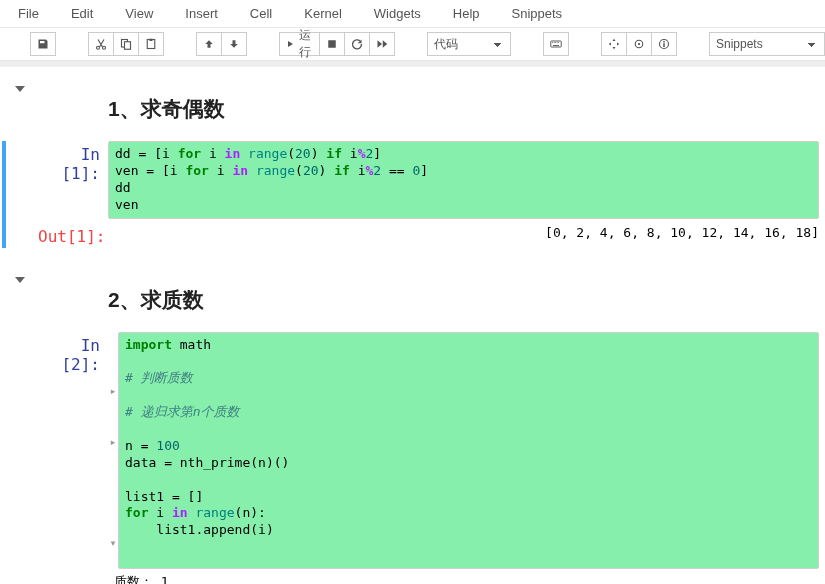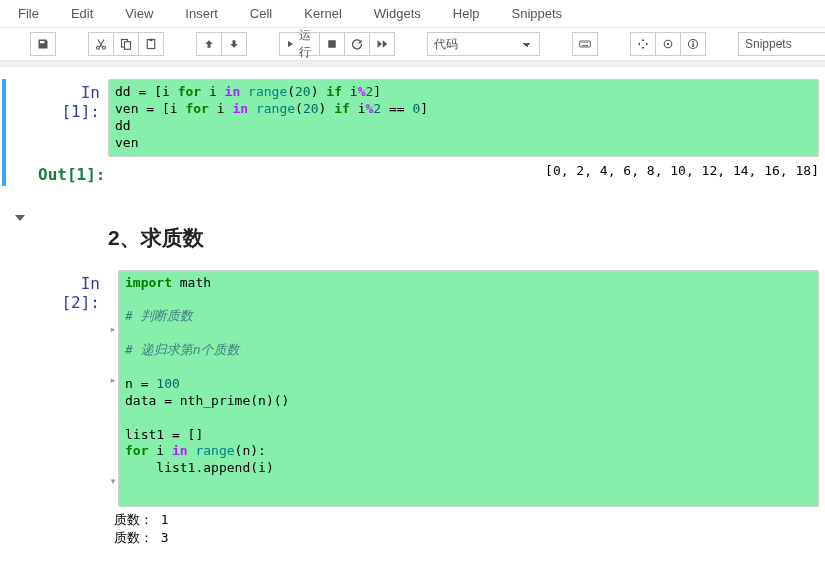--- a/index.html
+++ b/index.html
@@ -4,33 +4,33 @@
 <style>
 * { margin: 0; padding: 0; box-sizing: border-box; }
 body { font-family: "Helvetica Neue", Helvetica, Arial, sans-serif; font-size: 13px; background: #fff; color: #000; }
 .menubar { display: flex; padding: 2px 8px; border-bottom: 1px solid #e7e7e7; background: #fff; }
 .menubar .item { padding: 4px 22px 4px 10px; color: #555; cursor: pointer; font-size: 13px; }
 .toolbar { display: flex; align-items: center; padding: 4px 6px; border-bottom: 1px solid #e7e7e7; background: #fff; gap: 0; }
 .toolbar .group { display: flex; gap: 0; margin-right: 8px; margin-left: 24px; }
 .toolbar button, .toolbar select { height: 24px; min-width: 26px; background: #fff; border: 1px solid #ccc; color: #555; font-size: 12px; cursor: pointer; display: inline-flex; align-items: center; justify-content: center; padding: 0 6px; }
 .toolbar button:not(:first-child) { margin-left: -1px; }
 .toolbar select { padding: 0 20px 0 6px; appearance: none; -webkit-appearance: none; background-image: linear-gradient(45deg, transparent 50%, #555 50%), linear-gradient(135deg, #555 50%, transparent 50%); background-position: calc(100% - 12px) 10px, calc(100% - 8px) 10px; background-size: 4px 4px, 4px 4px; background-repeat: no-repeat; }
-.toolbar .celltype { width: 113px; }
+.toolbar .celltype { width: 84px; }
 .toolbar .snippets-sel { width: 116px; }
 .toolbar svg { width: 12px; height: 12px; }
 .toolbar .run-label { margin-left: 3px; font-size: 12px; }
 .spacer-line { height: 6px; background: #eee; border-bottom: 1px solid #eee; }
 
 .notebook { padding: 10px 6px 0 6px; width: 825px; }
 .cell { display: flex; margin: 2px 0; }
 .gutter { width: 28px; display: flex; justify-content: center; align-items: flex-start; padding-top: 4px; }
 .gutter svg { fill: #616161; }
 .prompt-area { padding-left: 4px; }
 .prompt { width: 70px; text-align: right; font-family: monospace; font-size: 16px; color: #303F9F; padding: 4px 8px 2px 0; user-select: none; }
-.prompt.out { color: #15803d; font-weight: bold; }
+.prompt.out { color: #ef4444; }
 .content { flex: 1; min-width: 0; }
 
 h2 { font-size: 21px; font-weight: bold; margin: 16px 0 16px 0; color: #222; padding-left: 0; }
 
 .code-cell.selected { border-left: 4px solid #42A5F5; margin-left: -4px; }
 .code-wrap { display: flex; }
 .code-input { flex: 1; background: #86efac; border: 1px solid #cfcfcf; border-radius: 2px; padding: 4px 6px; font-family: monospace; font-size: 13px; line-height: 1.3; overflow: hidden; }
 .code-line { white-space: pre; }
 .fold-gutter { width: 10px; display: flex; flex-direction: column; align-items: center; padding-top: 1px; font-size: 9px; color: #999; user-select:none; }
 .fold-gutter .marker { height: 16.9px; line-height:16.9px; }
@@ -184,20 +184,33 @@
         <svg viewBox="0 0 16 16">
           <path fill="#555" d="M9 2l5 5-7 7H4l-2-2 7-7 3-3z"></path>
         </svg>
       </button>
   </div>
 </div>
 <div class="spacer-line"></div>
 
 <div class="notebook">
 
+  <div class="cell">
+    <div class="gutter">
+        <svg width="12" height="12" viewBox="0 0 12 12">
+          <path d="M1 3l5 6 5-6H1z"></path>
+        </svg>
+      </div>
+    <div class="prompt-area">
+        <div class="prompt" style="visibility:hidden;">x</div>
+      </div>
+    <div class="content">
+        <h2>1、求奇偶数</h2>
+      </div>
+  </div>
 
   <div class="cell code-cell selected" style="display:block;">
     <div class="code-wrap">
       <div class="gutter"></div>
       <div class="prompt-area">
           <div class="prompt">In [1]:</div>
         </div>
       <div class="content">
         <div class="code-input">
           <div class="code-line"><span>dd = [i </span><span class="k-green">for</span><span> i </span><span class="k-op">in</span><span> </span><span class="k-call">range</span><span>(</span><span class="k-num">20</span><span>) </span><span class="k-green">if</span><span> i</span><span class="k-op">%</span><span class="k-num">2</span><span>]</span></div>

